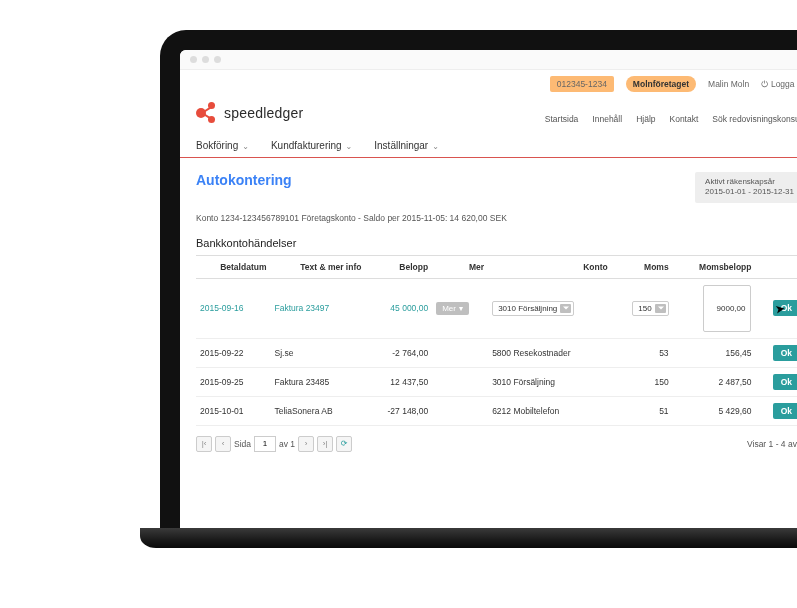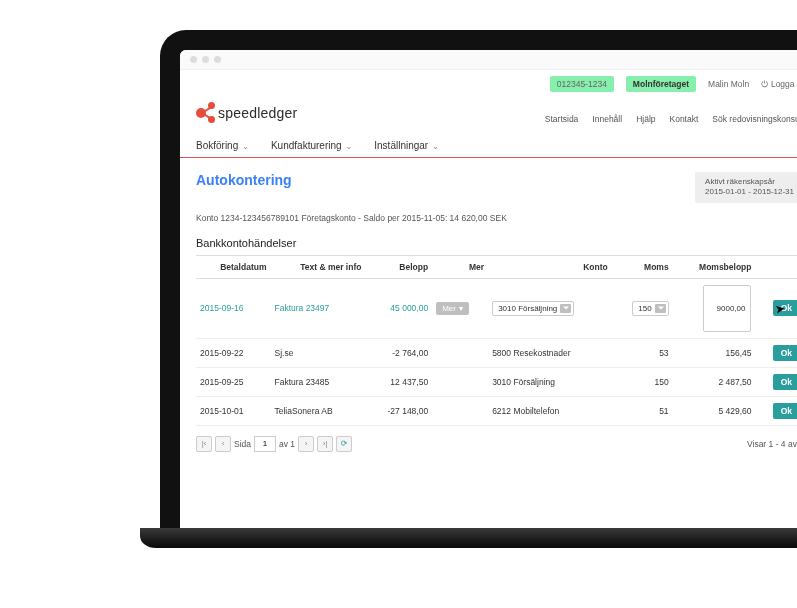--- a/index.html
+++ b/index.html
@@ -45,29 +45,29 @@
     padding: 6px 10px;
     border-bottom: 1px solid #eee;
     background: #fafafa;
   }
   .traffic span { width:7px; height:7px; border-radius:50%; background:#ddd; display:block; }
 
   .topbar {
     display:flex; justify-content:flex-end; align-items:center;
     padding:6px 16px; gap:12px; color:#666; font-size:8.5px;
   }
-  .topbar .box { background:#86efac; padding:3px 7px; border-radius:2px; }
-  .topbar .bold { font-weight:600; color:#333; }
+  .topbar .box { background:#fdba74; padding:3px 7px; border-radius:2px; }
+  .topbar .bold { font-weight:600; color:#333;border-radius:8px; }
   .topbar .logout { display:flex; align-items:center; gap:3px; cursor:pointer; }
 
   .header-row {
     display:flex; justify-content:space-between; align-items:flex-end;
     padding:4px 16px 8px 16px;
   }
-  .logo { display:flex; align-items:center; }
+  .logo { display:flex; align-items:center; gap:6px; }
   .logo-mark { position:relative; width:22px; height:22px; }
   .logo-mark span { position:absolute; border-radius:50%; background:#e74c3c; }
   .logo-mark .c1 { width:10px; height:10px; left:0; top:6px; }
   .logo-mark .c2 { width:7px; height:7px; left:12px; top:0; }
   .logo-mark .c3 { width:7px; height:7px; left:12px; top:14px; }
   .logo-mark::before, .logo-mark::after {
     content:''; position:absolute; background:#e74c3c; height:2px; width:10px;
     left:6px; transform-origin:left center;
   }
   .logo-mark::before { top:10px; transform:rotate(-32deg); }

